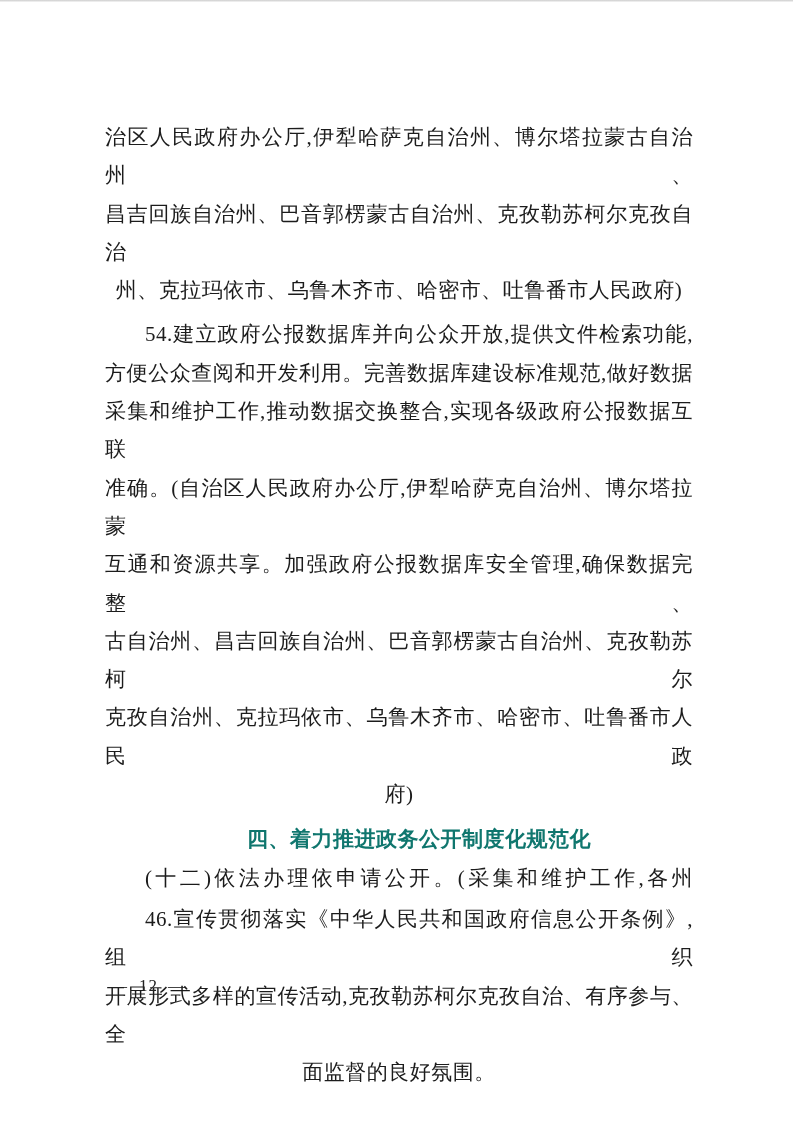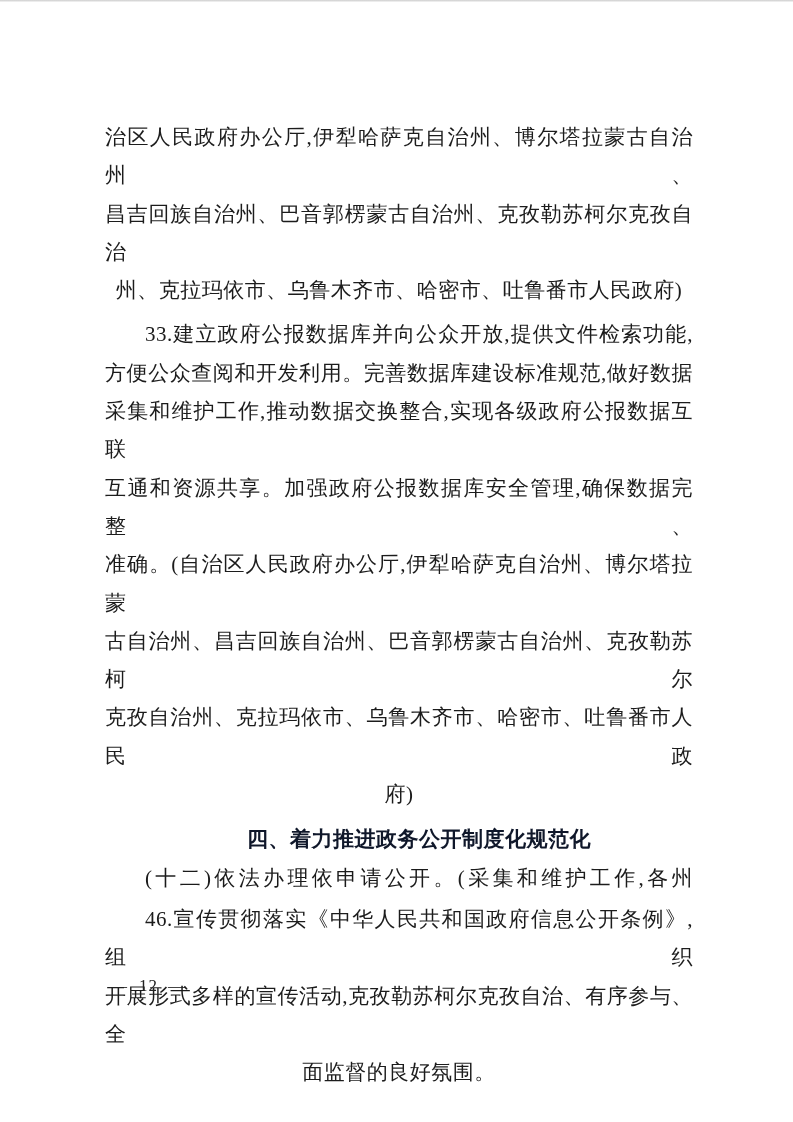--- a/index.html
+++ b/index.html
@@ -40,21 +40,21 @@
     text-align-last: justify;
     text-justify: inter-character;
   }
   .indent { text-indent: 40px; }
   .mt6 { margin-top: 6px; }
   .mt7 { margin-top: 7px; }
   .mt3 { margin-top: 3px; }
   .heading {
     font-family: "Liberation Sans", "DejaVu Sans", sans-serif;
     font-weight: bold;
-    color: #0f172a;
+    color: #0f766e;
   }
   .kai { color: #1a1a1a; }
   .footer {
     position: absolute;
     left: 110px;
     top: 976px;
     font-size: 17px;
     color: #222222;
     letter-spacing: 2px;
     font-family: "Liberation Serif", "DejaVu Serif", serif;
@@ -64,25 +64,25 @@
 </head>
 <body>
 
 <div class="page">
   <div class="scan-edge"></div>
 
   <div class="content">
     <div class="ln j">治区人民政府办公厅,伊犁哈萨克自治州、博尔塔拉蒙古自治州、</div>
     <div class="ln j">昌吉回族自治州、巴音郭楞蒙古自治州、克孜勒苏柯尔克孜自治</div>
     <div class="ln">州、克拉玛依市、乌鲁木齐市、哈密市、吐鲁番市人民政府)</div>
-    <div class="ln j indent mt6">33.建立政府公报数据库并向公众开放,提供文件检索功能,</div>
+    <div class="ln j indent mt6">54.建立政府公报数据库并向公众开放,提供文件检索功能,</div>
     <div class="ln j">方便公众查阅和开发利用。完善数据库建设标准规范,做好数据</div>
     <div class="ln j">采集和维护工作,推动数据交换整合,实现各级政府公报数据互联</div>
+    <div class="ln j">准确。(自治区人民政府办公厅,伊犁哈萨克自治州、博尔塔拉蒙</div>
     <div class="ln j">互通和资源共享。加强政府公报数据库安全管理,确保数据完整、</div>
-    <div class="ln j">准确。(自治区人民政府办公厅,伊犁哈萨克自治州、博尔塔拉蒙</div>
     <div class="ln j">古自治州、昌吉回族自治州、巴音郭楞蒙古自治州、克孜勒苏柯尔</div>
     <div class="ln j">克孜自治州、克拉玛依市、乌鲁木齐市、哈密市、吐鲁番市人民政</div>
     <div class="ln">府)</div>
     <div class="ln heading indent mt7">四、着力推进政务公开制度化规范化</div>
     <div class="ln j indent">
       <span class="kai">(十二)依法办理依申请公开。</span><span>(采集和维护工作,各州</span>
     </div>
     <div class="ln j indent mt3">46.宣传贯彻落实《中华人民共和国政府信息公开条例》,组织</div>
     <div class="ln j">开展形式多样的宣传活动,克孜勒苏柯尔克孜自治、有序参与、全</div>
     <div class="ln">面监督的良好氛围。</div>

